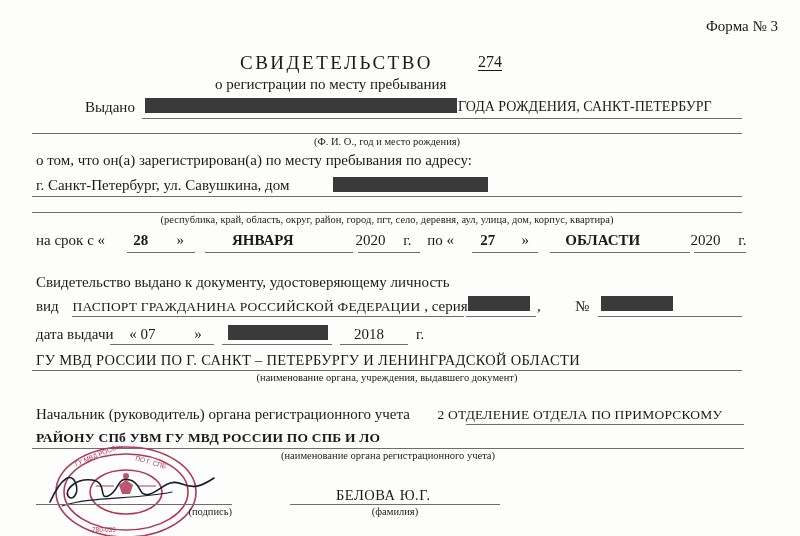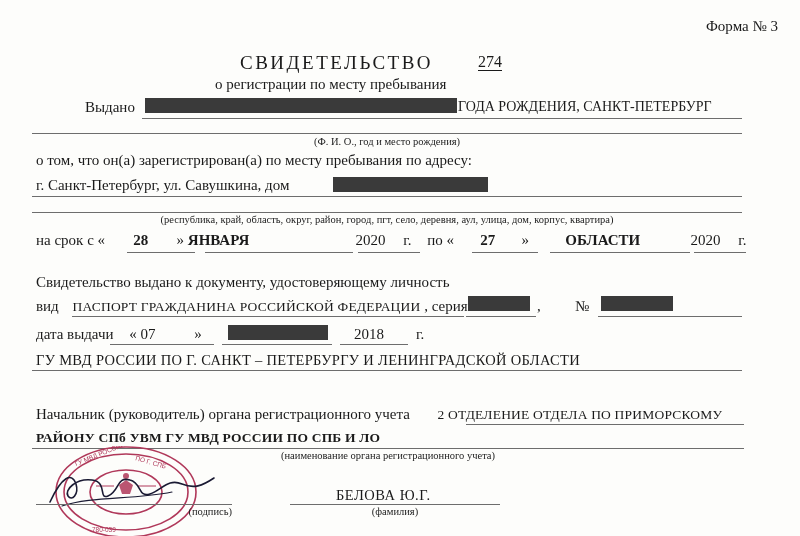--- a/index.html
+++ b/index.html
@@ -159,21 +159,21 @@
   <div class="abs redact" style="top:177px; left:333px; width:155px;"></div>
   <div class="abs rule" style="top:196px; left:32px; width:710px;"></div>
   <div class="abs rule" style="top:212px; left:32px; width:710px;"></div>
   <div class="abs hint" style="top:214px; left:32px; width:710px;">(республика, край, область, округ, район, город, пгт, село, деревня, аул, улица, дом, корпус, квартира)</div>
 
   <div class="abs txt line-srok">
     <span>на срок с</span>
     <span>«</span>
     <span style="display:inline-block; width:64px; text-align:center; font-weight:bold;">28</span>
     <span>»</span>
-    <span style="display:inline-block; width:150px; " class="bold-mon">ЯНВАРЯ</span>
+    <span style="display:inline-block; width:150px; text-align:center;" class="bold-mon">ЯНВАРЯ</span>
     <span style="display:inline-block; width:58px; text-align:center;">2020</span>
     <span>г.</span>
     <span style="margin-left:12px;">по «</span>
     <span style="display:inline-block; width:60px; text-align:center; font-weight:bold;">27</span>
     <span>»</span>
     <span style="display:inline-block; width:140px; text-align:center;" class="bold-mon">ОБЛАСТИ</span>
     <span style="display:inline-block; width:58px; text-align:center;">2020</span>
     <span>г.</span>
   </div>
 
@@ -207,20 +207,21 @@
   </div>
   <div class="abs redact" style="top:325px; left:228px; width:100px;"></div>
   <div class="abs txt" style="top:326px; left:354px; font-size:15px;">2018</div>
   <div class="abs txt" style="top:326px; left:416px; font-size:15px;">г.</div>
   <div class="abs rule" style="top:344px; left:110px; width:104px;"></div>
   <div class="abs rule" style="top:344px; left:222px; width:110px;"></div>
   <div class="abs rule" style="top:344px; left:340px; width:68px;"></div>
 
   <div class="abs txt line-organ">ГУ  МВД  РОССИИ  ПО  Г. САНКТ – ПЕТЕРБУРГУ  И  ЛЕНИНГРАДСКОЙ ОБЛАСТИ</div>
   <div class="abs rule" style="top:370px; left:32px; width:710px;"></div>
+  <div class="abs hint" style="top:372px; left:32px; width:710px;">(наименование органа, учреждения, выдавшего документ)</div>
 
   <div class="abs txt line-chief">
     <span>Начальник (руководитель) органа регистрационного учета</span>
     <span class="chief-val" style="margin-left:24px;">2 ОТДЕЛЕНИЕ ОТДЕЛА  ПО ПРИМОРСКОМУ</span>
   </div>
   <div class="abs rule" style="top:424px; left:466px; width:278px;"></div>
 
   <div class="abs txt line-chief2">РАЙОНУ СПб УВМ  ГУ  МВД  РОССИИ  ПО  СПБ  И  ЛО</div>
   <div class="abs rule" style="top:448px; left:32px; width:712px;"></div>
   <div class="abs hint" style="top:450px; left:32px; width:712px;">(наименование органа регистрационного учета)</div>

